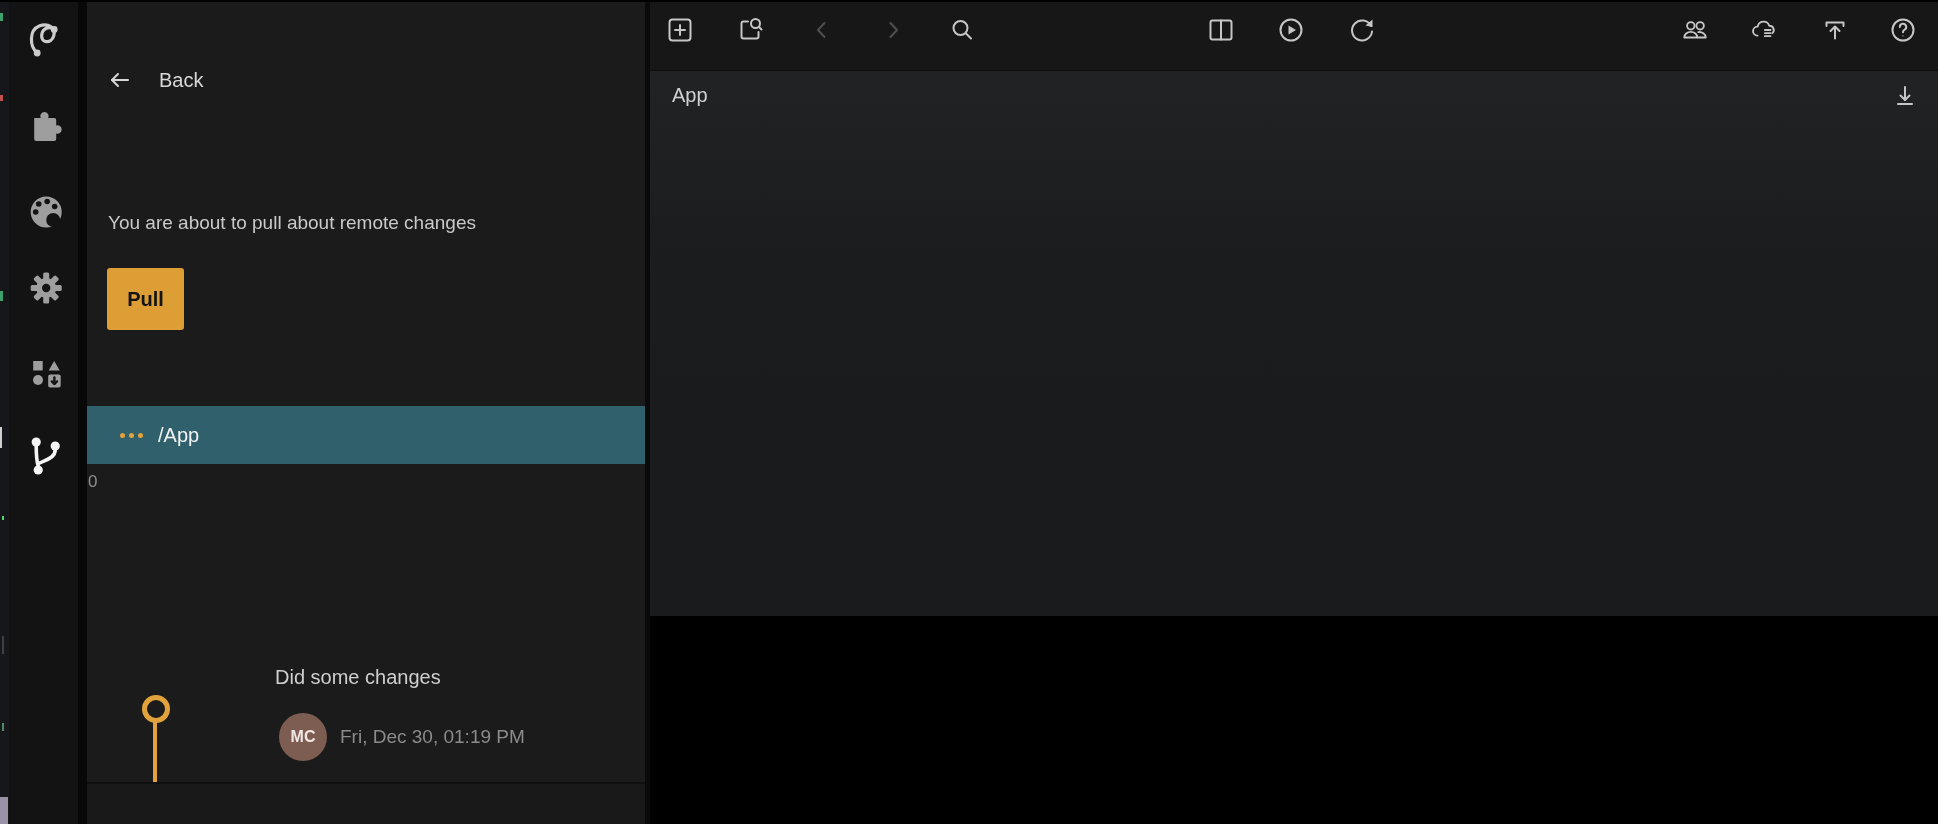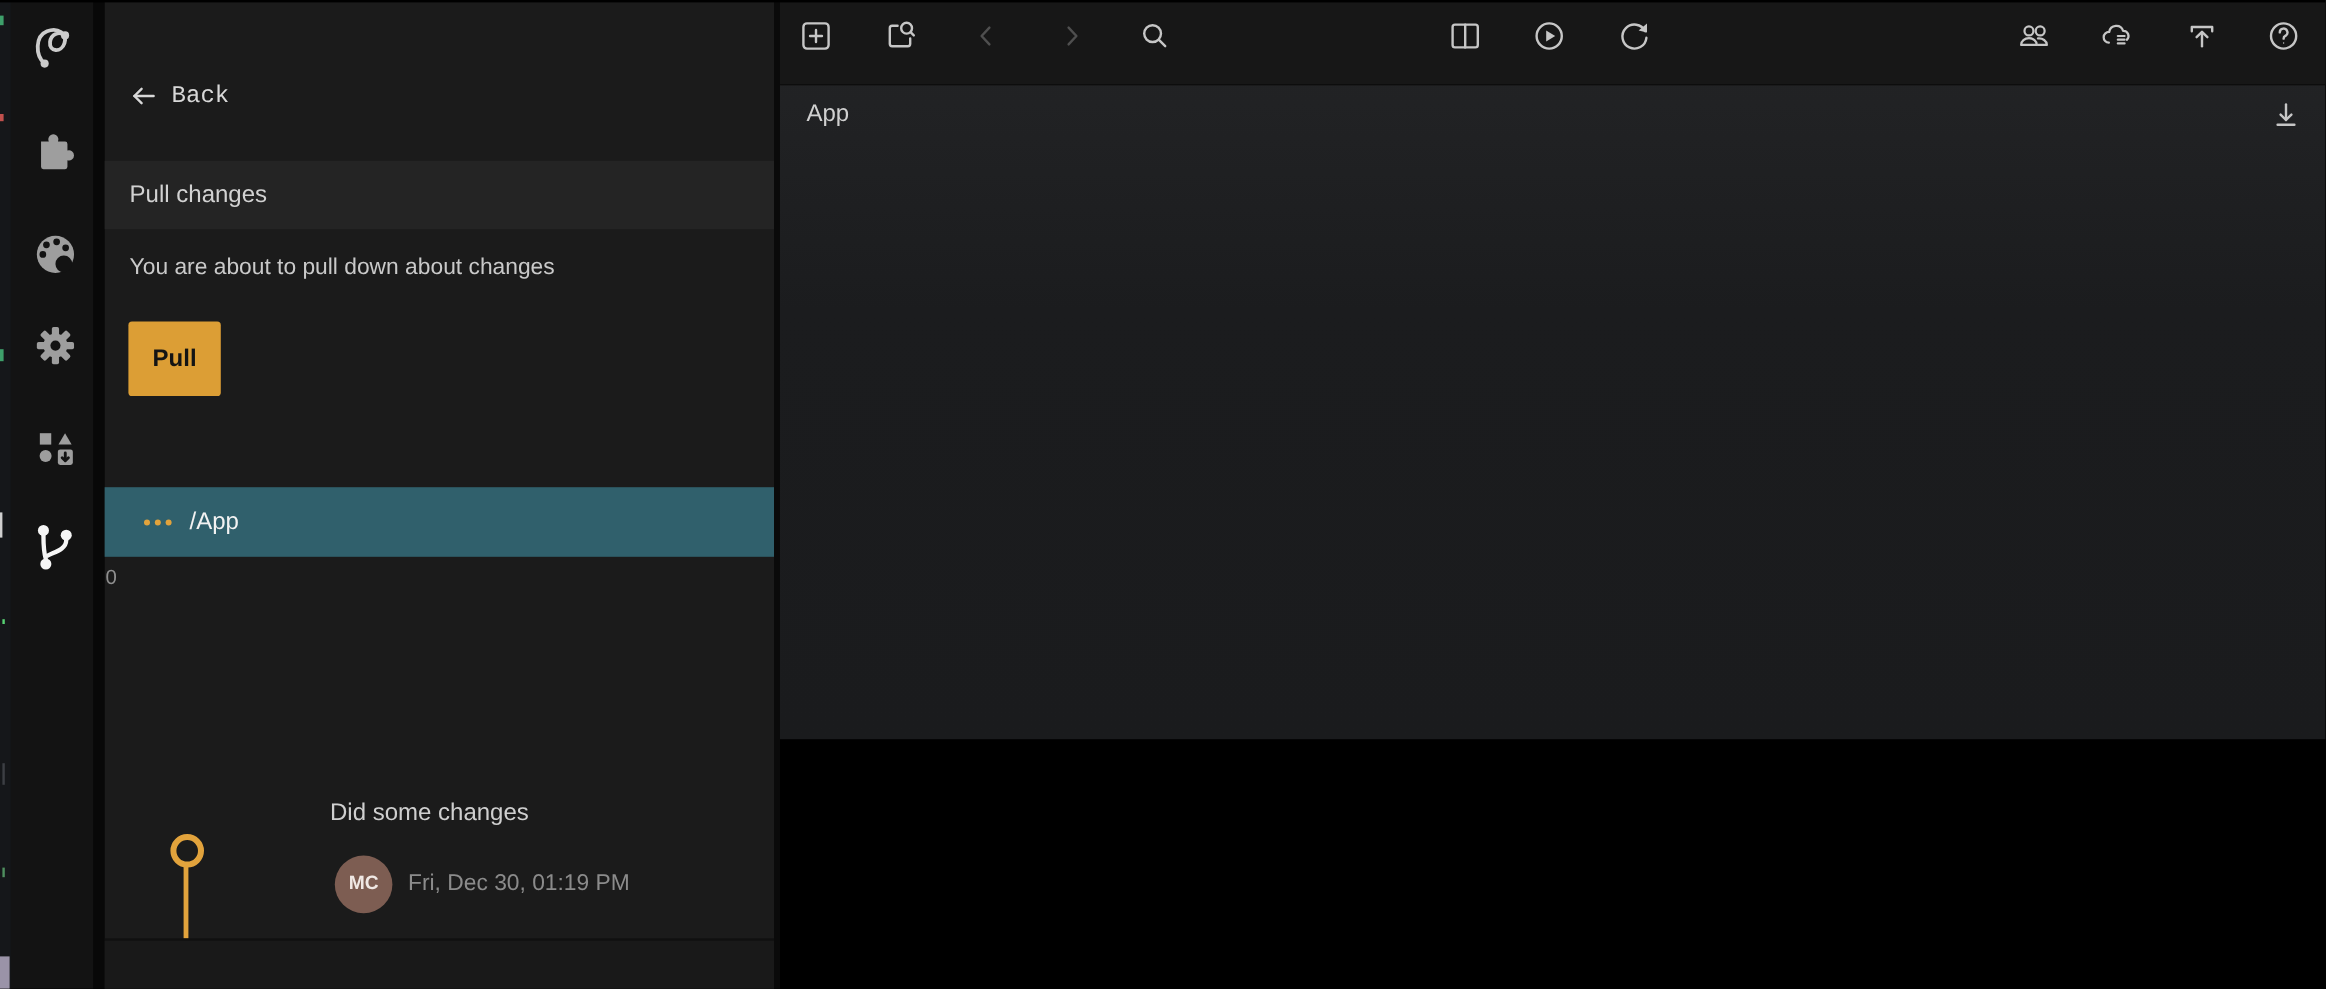--- a/index.html
+++ b/index.html
@@ -12,21 +12,21 @@
   .edge-mark { position:absolute; }
 
   
   .rail { left:0; top:0; width:78px; height:824px; background:#131313; z-index:4; }
   .rail-divider { left:78px; top:0; width:9px; height:824px; background:#080808; z-index:4; }
   .rail-btn { position:absolute; left:50%; transform:translateX(-35%); width:48px; height:48px; display:flex; align-items:center; justify-content:center; }
 
   
   .panel { left:87px; top:0; width:558px; height:824px; background:#1b1b1b; z-index:3; }
   .panel-header { position:absolute; left:0; width:100%; background:#242424; display:flex; align-items:center; padding-left:21px; font-size:20px; color:#d2d2d2; }
-  .back-row { position:absolute; left:20px; top:68px; display:flex; align-items:center; gap:12px; font-size:20px; color:#d8d8d8; cursor:pointer;font-family:Liberation Mono, monospace; }
+  .back-row { position:absolute; left:20px; top:68px; display:flex; align-items:center; gap:28px; font-size:20px; color:#d8d8d8; cursor:pointer; }
   .desc-text { position:absolute; left:21px; top:212px; font-size:19px; color:#c9c9c9; }
   .pull-btn { position:absolute; left:20px; top:268px; width:77px; height:62px; background:#DC9E35; border:none; border-radius:3px; font-family:inherit; font-size:20px; font-weight:bold; color:#141414; cursor:pointer; }
   .app-row { position:absolute; left:0; top:406px; width:100%; height:58px; background:#30606C; display:flex; align-items:center; padding-left:33px; cursor:pointer; }
   .dots { display:flex; gap:4px; margin-right:15px; }
   .dots i { width:5px; height:5px; border-radius:50%; background:#E2A33C; }
   .app-label { font-size:20px; color:#f2f2f2; }
   .stray-zero { position:absolute; left:1px; top:472px; font-size:17px; color:#8f8f8f; }
   .commit-circle { position:absolute; left:55px; top:695px; width:28px; height:28px; border:5px solid #E2A33C; border-radius:50%; }
   .commit-line { position:absolute; left:66px; top:722px; width:4px; height:60px; background:#E2A33C; }
   .commit-msg { position:absolute; left:188px; top:666px; font-size:20px; color:#cfcfcf; }
@@ -147,25 +147,22 @@
   <div class="back-row">
     <span>
       <svg width="24" height="24" viewBox="0 0 24 24" class="ic" style="stroke:#d8d8d8">
         <line x1="21" y1="12" x2="5" y2="12"></line>
           <polyline points="11,6 5,12 11,18"></polyline>
       </svg>
     </span>
     <span>Back</span>
   </div>
 
-  <div class="panel-header" style="top:134px;height:57px">
-    <span>Pull changes</span>
-  </div>
-
-  <div class="desc-text">You are about to pull down about changes</div>
+
+  <div class="desc-text">You are about to pull about remote changes</div>
 
   <button class="pull-btn">Pull</button>
 
 
   <div class="app-row">
     <span class="dots">
         <i></i>
         <i></i>
         <i></i>
       </span>

